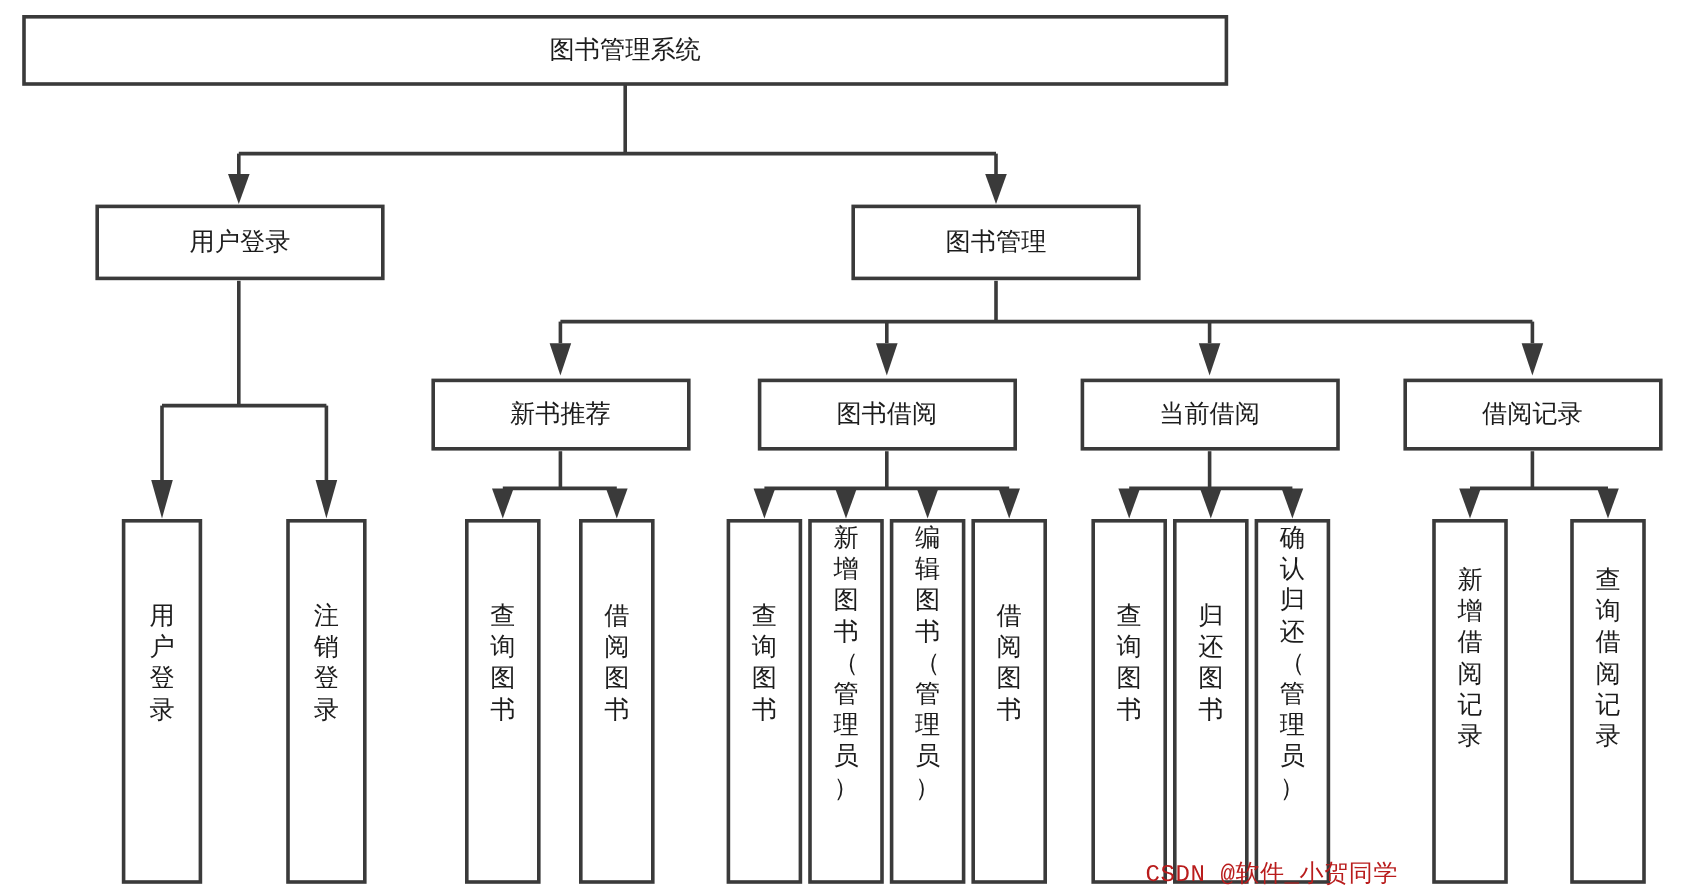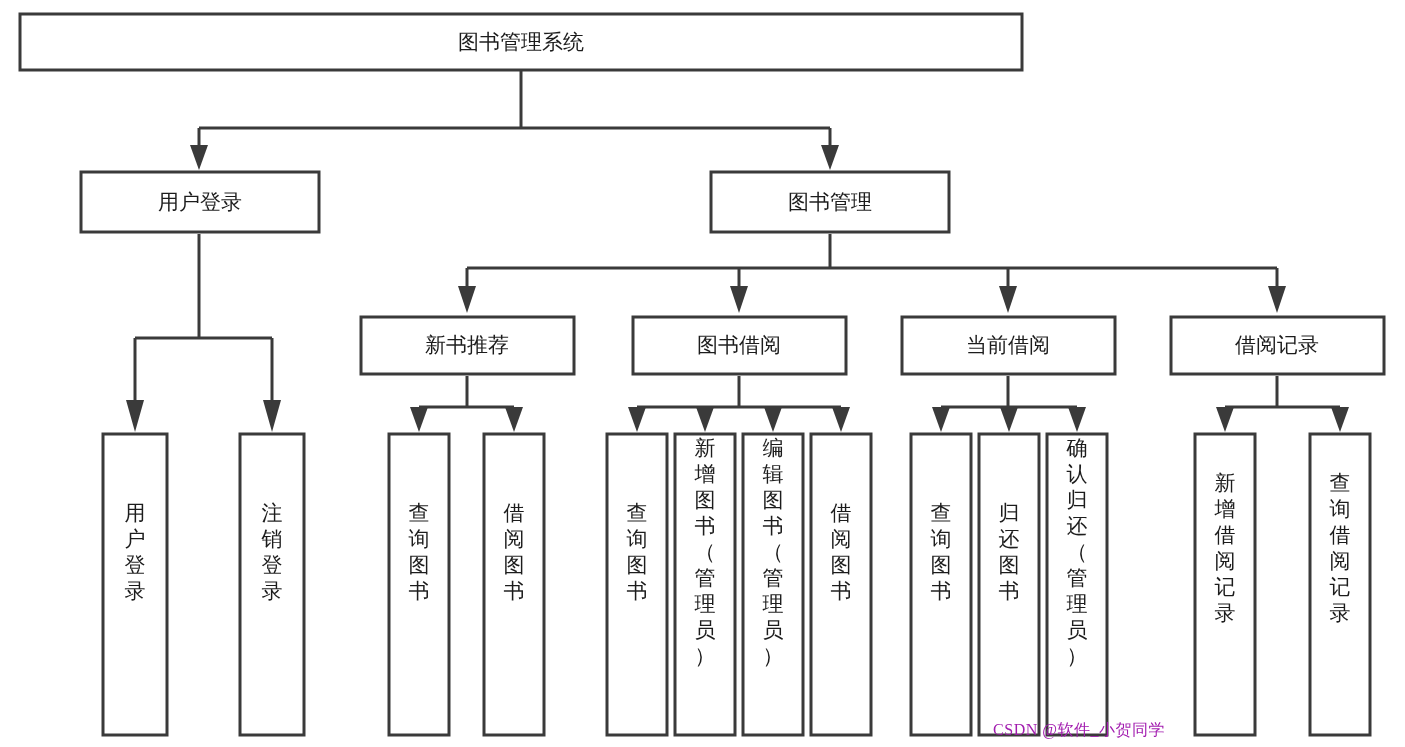--- a/index.html
+++ b/index.html
@@ -48,23 +48,23 @@
   .node-label-vertical {
     font-family: "Liberation Sans", "DejaVu Sans", sans-serif;
     font-size: 21px;
     fill: #1c1c1c;
     text-anchor: middle;
   }
   .watermark-text {
     position: absolute;
     right: 14px;
     bottom: 6px;
-    font-family: Liberation Serif, serif;
-    font-size: 16px;
-    color: #a21caf;
+    font-family: Liberation Mono, monospace;
+    font-size: 20px;
+    color: #b91c1c;
     white-space: nowrap;
     letter-spacing: 0.5px;
     pointer-events: none;
   }
 </style>
 </head>
 <body>
 
 <div id="diagram-root">
 

